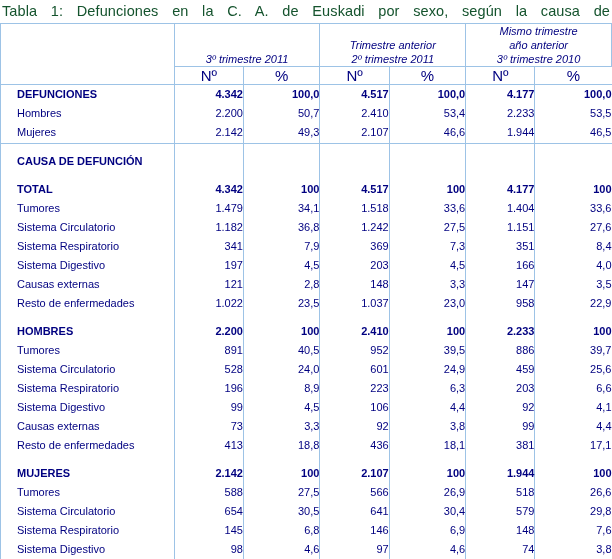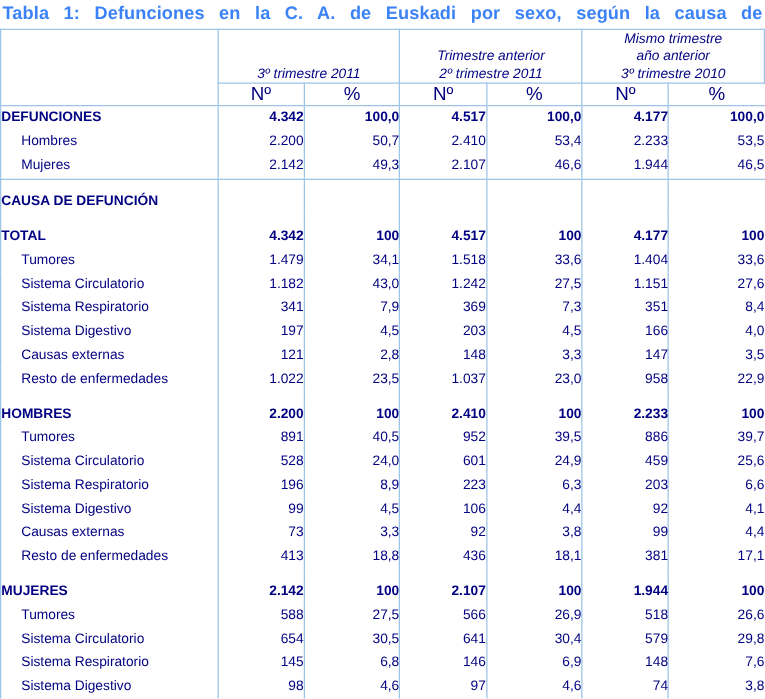--- a/index.html
+++ b/index.html
@@ -10,23 +10,23 @@
   body {
     width: 612px;
     height: 559px;
     font-family: "Liberation Sans", sans-serif;
     color: #000080;
     overflow: hidden;
   }
 
   #page-title {
     font-size: 14.5px;
-    font-weight: bold;
+    font-weight: normal;
     line-height: 17.5px;
-    color: #3b82f6;
+    color: #14532d;
     padding: 3px 2px 0 2px;
     text-align: justify;
     text-justify: inter-word;
     letter-spacing: 0.1px;
   }
   #page-title .t-line1 {
     display: block;
     text-align: justify;
     text-align-last: justify;
   }
@@ -89,21 +89,21 @@
   }
   td.lbl.indent { padding-left: 16px; }
   td.val {
     text-align: right;
     padding-right: 6px;
     height: 19px;
     line-height: 19px;
     font-size: 11px;
     white-space: nowrap;
   }
-  tr.strong td { font-weight: bold; }
+  tr.strong td { font-weight: bold; padding-left: 16px; }
   tr.spacer td { height: 8px; line-height: 8px; font-size: 1px; }
   tr.section-gap td { height: 9px; line-height: 9px; font-size: 1px; }
 </style>
 </head>
 <body>
 
 <div id="page-title">
   <span class="t-line1">Tabla 1: Defunciones en la C. A. de Euskadi por sexo, según la causa de</span>
 </div>
 
@@ -220,21 +220,21 @@
         <td class="val br">1.479</td>
         <td class="val br">34,1</td>
         <td class="val br">1.518</td>
         <td class="val br">33,6</td>
         <td class="val br">1.404</td>
         <td class="val ">33,6</td>
       </tr>
       <tr class="">
         <td class="lbl indent bl br">Sistema Circulatorio</td>
         <td class="val br">1.182</td>
-        <td class="val br">43,0</td>
+        <td class="val br">36,8</td>
         <td class="val br">1.242</td>
         <td class="val br">27,5</td>
         <td class="val br">1.151</td>
         <td class="val ">27,6</td>
       </tr>
       <tr class="">
         <td class="lbl indent bl br">Sistema Respiratorio</td>
         <td class="val br">341</td>
         <td class="val br">7,9</td>
         <td class="val br">369</td>

